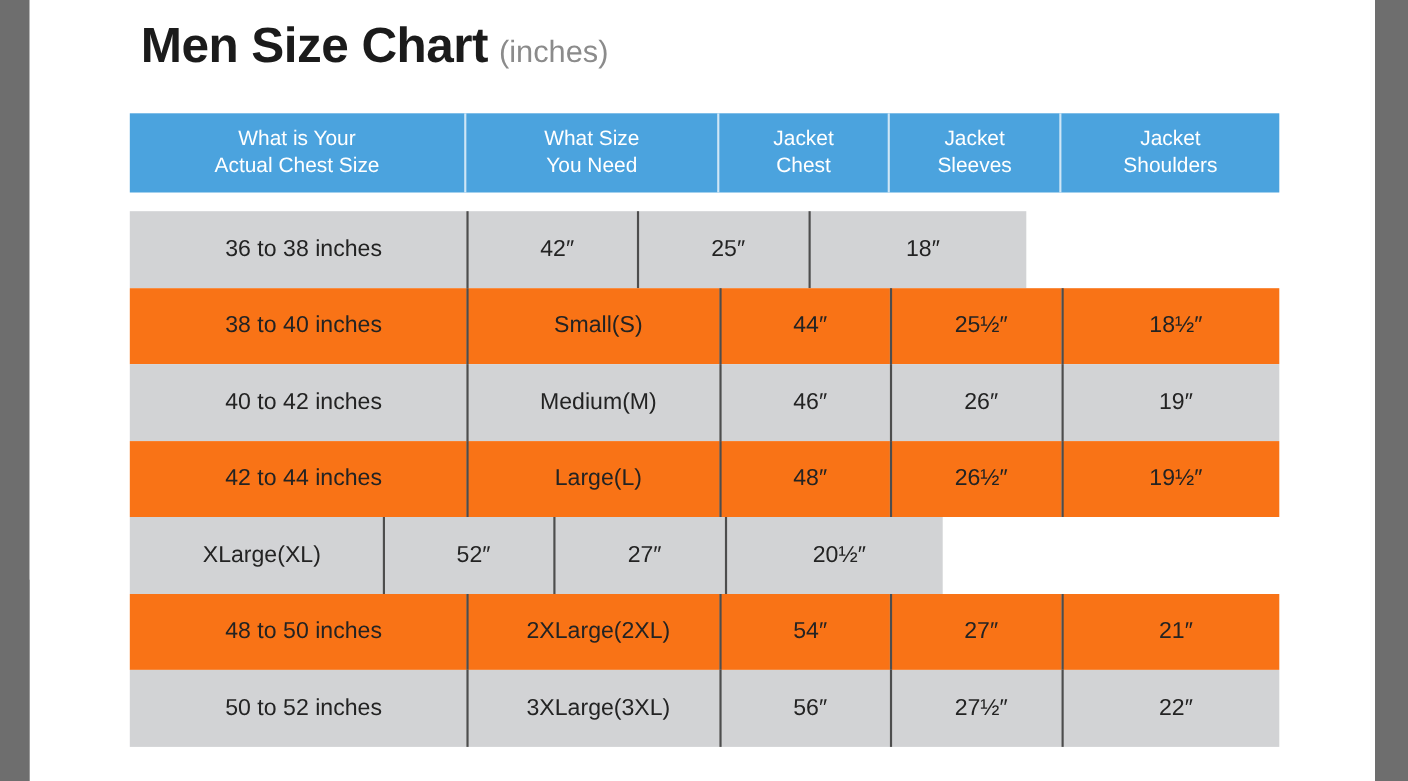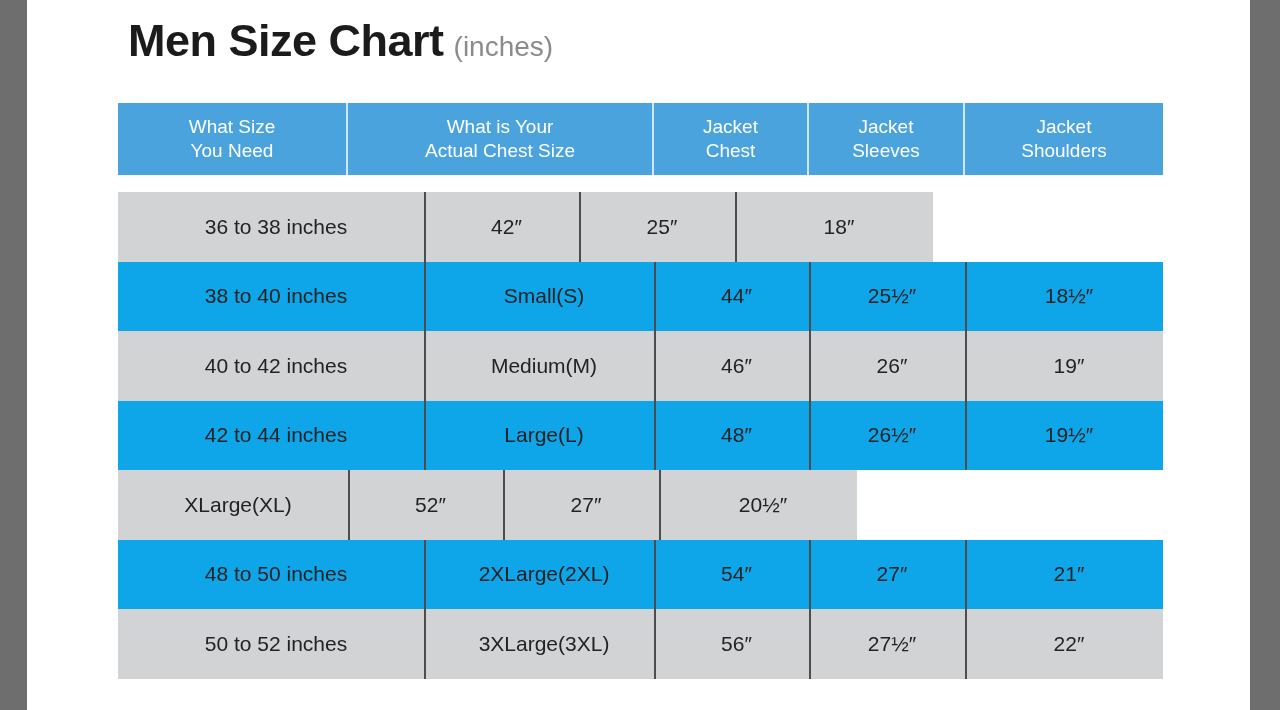--- a/index.html
+++ b/index.html
@@ -87,21 +87,21 @@
     box-sizing: border-box;
     border-right: 2px solid #cfe6f6;
   }
   .head-cell:last-child { border-right: none; }
 
   
   .body-row {
     height: 69.5px;
   }
   .body-row.shade .cell { background: #d2d3d5; }
-  .body-row.plain .cell { background: #0ea5e9; }
+  .body-row.plain .cell { background: #f97316; }
 
   .cell {
     display: flex;
     align-items: center;
     justify-content: center;
     box-sizing: border-box;
     font-size: 21px;
     color: #232323;
     position: relative;
     padding-left: 10px;
@@ -133,27 +133,27 @@
 <div class="slide">
 
   <div class="title-row">
     <span class="title-main">Men Size Chart</span>
     <span class="title-sub">(inches)</span>
   </div>
 
   <div class="table">
 
     <div class="row head-row">
+      <div class="head-cell c1">
+        <span>What is Your</span>
+        <span>Actual Chest Size</span>
+      </div>
       <div class="head-cell c2">
         <span>What Size</span>
         <span>You Need</span>
-      </div>
-      <div class="head-cell c1">
-        <span>What is Your</span>
-        <span>Actual Chest Size</span>
       </div>
       <div class="head-cell c3">
         <span>Jacket</span>
         <span>Chest</span>
       </div>
       <div class="head-cell c4">
         <span>Jacket</span>
         <span>Sleeves</span>
       </div>
       <div class="head-cell c5">

